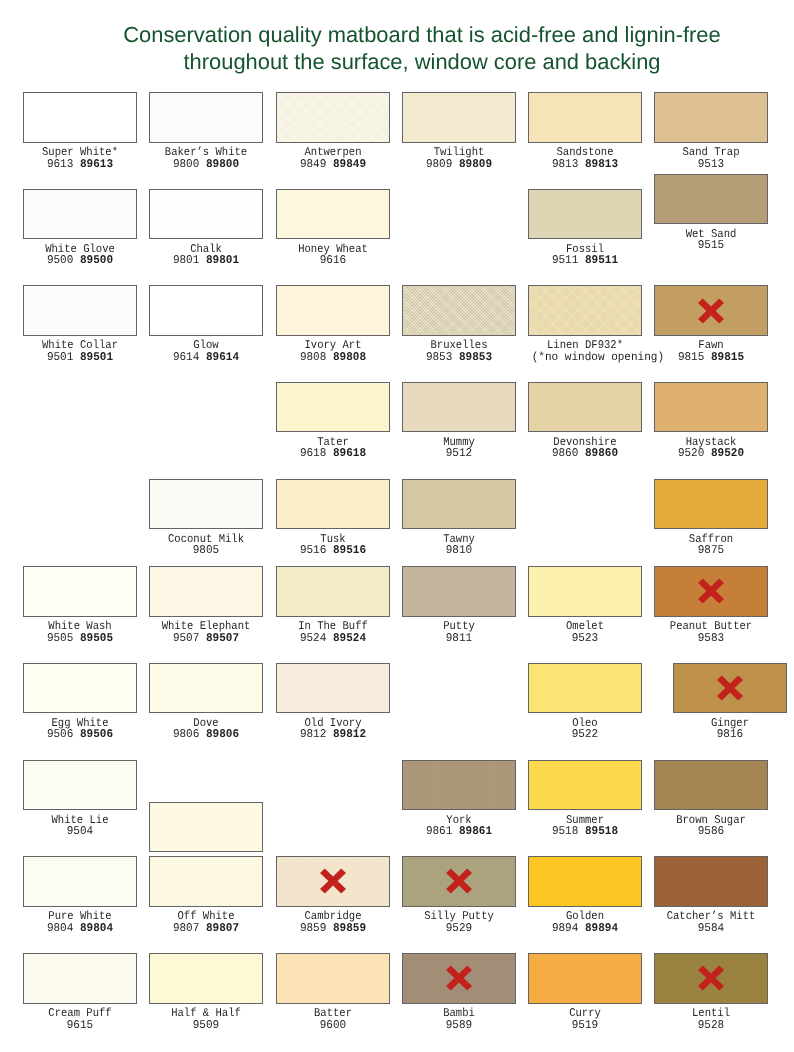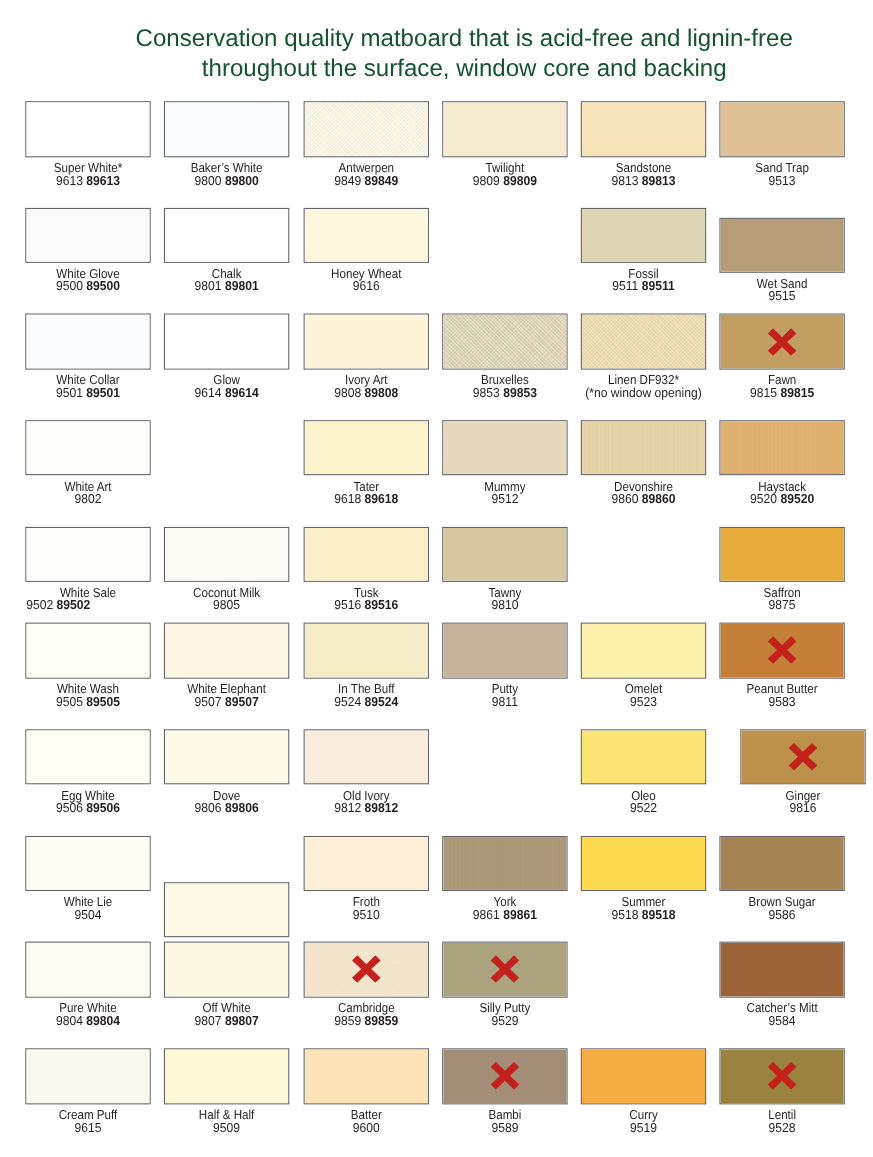--- a/index.html
+++ b/index.html
@@ -4,21 +4,21 @@
 <title>Conservation Matboard Colour Chart</title>
 <style>
   html,body{margin:0;padding:0;}
   body{width:794px;height:1052px;background:#ffffff;
        font-family:"Liberation Sans",sans-serif;overflow:hidden;
        -webkit-font-smoothing:antialiased;text-rendering:geometricPrecision;}
   #page{position:relative;width:794px;height:1052px;}
   #heading{position:absolute;left:0;top:20.7px;width:764px;text-align:center;
            font-size:21.9px;line-height:27.5px;color:#14532d;margin-left:40px;}
   #heading .hl{display:block;}
-  #grid{position:absolute;left:0;top:0;width:651px;height:1052px;}
+  #grid{position:absolute;left:0;top:0;width:651px;height:1052px;font-family:Liberation Mono, monospace;}
   .cell{position:absolute;width:114.0px;}
   .swatch{width:114.0px;height:50.4px;border:1px solid #646466;box-sizing:border-box;
           position:relative;overflow:hidden;}
   .sw-fill{position:absolute;inset:0;}
   .lbl{width:114.0px;text-align:center;font-size:11.8px;line-height:12.4px;
        color:#231f20;margin-top:3.6px;white-space:nowrap;
        transform:scaleX(0.895);transform-origin:center top;}
   .num{width:114.0px;text-align:center;font-size:11.8px;line-height:12.4px;
        margin-top:-1px;color:#231f20;white-space:nowrap;
        transform:scaleX(0.935);transform-origin:center top;}
@@ -126,21 +126,21 @@
       <div class="lbl">Honey Wheat</div>
       <div class="num"><span>9616</span></div>
     </div>
     <div class="cell" style="left:527.94px;top:188.80px">
       <div class="swatch">
         <div class="sw-fill" style="background-color:#ded5b5"></div>
       </div>
       <div class="lbl">Fossil</div>
       <div class="num"><span>9511</span> <span class="b">89511</span></div>
     </div>
-    <div class="cell" style="left:654.10px;top:198px">
+    <div class="cell" style="left:654.10px;top:174px">
       <div class="swatch">
         <div class="sw-fill" style="background-color:#b59d77"></div>
       </div>
       <div class="lbl">Wet Sand</div>
       <div class="num"><span>9515</span></div>
     </div>
     <div class="cell" style="left:23.30px;top:285.40px">
       <div class="swatch">
         <div class="sw-fill" style="background-color:#fbfcfd"></div>
       </div>
@@ -178,27 +178,20 @@
     <div class="cell" style="left:654.10px;top:285.40px">
       <div class="swatch">
         <div class="sw-fill" style="background-color:#c29e62"></div>
         <span class="xmark"><svg viewBox="0 0 26 25" width="26" height="25">
               <path d="M0 4.6 L4.8 0 L13 8.0 L21.2 0 L26 4.6 L17.6 12.5 L26 20.4 L21.2 25 L13 17.0 L4.8 25 L0 20.4 L8.4 12.5 Z" fill="#c3211c"></path>
             </svg></span>
       </div>
       <div class="lbl">Fawn</div>
       <div class="num"><span>9815</span> <span class="b">89815</span></div>
     </div>
-    <div class="cell" style="left:23.30px;top:382.00px">
-      <div class="swatch">
-        <div class="sw-fill" style="background-color:#fdfdf9"></div>
-      </div>
-      <div class="lbl">White Art</div>
-      <div class="num"><span>9802</span></div>
-    </div>
     <div class="cell" style="left:275.62px;top:382.00px">
       <div class="swatch">
         <div class="sw-fill" style="background-color:#fcf4cd"></div>
       </div>
       <div class="lbl">Tater</div>
       <div class="num"><span>9618</span> <span class="b">89618</span></div>
     </div>
     <div class="cell" style="left:401.78px;top:382.00px">
       <div class="swatch">
         <div class="sw-fill" style="background-color:#e6d9bd"></div>
@@ -213,27 +206,20 @@
       <div class="lbl">Devonshire</div>
       <div class="num"><span>9860</span> <span class="b">89860</span></div>
     </div>
     <div class="cell" style="left:654.10px;top:382.00px">
       <div class="swatch">
         <div class="sw-fill tx-vstreak" style="background-color:#e0b16f"></div>
       </div>
       <div class="lbl">Haystack</div>
       <div class="num"><span>9520</span> <span class="b">89520</span></div>
     </div>
-    <div class="cell" style="left:23.30px;top:478.90px">
-      <div class="swatch">
-        <div class="sw-fill" style="background-color:#fdfdfc"></div>
-      </div>
-      <div class="lbl">White Sale</div>
-      <div class="num" style="margin-left:-27.5px"><span>9502</span> <span class="b">89502</span></div>
-    </div>
     <div class="cell" style="left:149.46px;top:478.90px">
       <div class="swatch">
         <div class="sw-fill" style="background-color:#fcfaf4"></div>
       </div>
       <div class="lbl">Coconut Milk</div>
       <div class="num"><span>9805</span></div>
     </div>
     <div class="cell" style="left:275.62px;top:478.90px">
       <div class="swatch">
         <div class="sw-fill" style="background-color:#faefc9"></div>
@@ -345,27 +331,20 @@
       <div class="lbl">White Lie</div>
       <div class="num"><span>9504</span></div>
     </div>
     <div class="cell" style="left:149.46px;top:802px">
       <div class="swatch">
         <div class="sw-fill" style="background-color:#fdf9e5"></div>
       </div>
       <div class="lbl">White Sands</div>
       <div class="num"><span>9508</span> <span class="b">89508</span></div>
     </div>
-    <div class="cell" style="left:275.62px;top:759.60px">
-      <div class="swatch">
-        <div class="sw-fill tx-speck" style="background-color:#fcefd8"></div>
-      </div>
-      <div class="lbl">Froth</div>
-      <div class="num"><span>9510</span></div>
-    </div>
     <div class="cell" style="left:401.78px;top:759.60px">
       <div class="swatch">
         <div class="sw-fill tx-vstreak" style="background-color:#ad977a"></div>
       </div>
       <div class="lbl">York</div>
       <div class="num"><span>9861</span> <span class="b">89861</span></div>
     </div>
     <div class="cell" style="left:527.94px;top:759.60px">
       <div class="swatch">
         <div class="sw-fill" style="background-color:#fcd94e"></div>
@@ -406,20 +385,27 @@
     </div>
     <div class="cell" style="left:401.78px;top:856.20px">
       <div class="swatch">
         <div class="sw-fill" style="background-color:#aaa37d"></div>
         <span class="xmark"><svg viewBox="0 0 26 25" width="26" height="25">
               <path d="M0 4.6 L4.8 0 L13 8.0 L21.2 0 L26 4.6 L17.6 12.5 L26 20.4 L21.2 25 L13 17.0 L4.8 25 L0 20.4 L8.4 12.5 Z" fill="#c3211c"></path>
             </svg></span>
       </div>
       <div class="lbl">Silly Putty</div>
       <div class="num"><span>9529</span></div>
+    </div>
+    <div class="cell" style="left:527.94px;top:856.20px">
+      <div class="swatch">
+        <div class="sw-fill" style="background-color:#fdc522"></div>
+      </div>
+      <div class="lbl">Golden</div>
+      <div class="num"><span>9894</span> <span class="b">89894</span></div>
     </div>
     <div class="cell" style="left:654.10px;top:856.20px">
       <div class="swatch">
         <div class="sw-fill" style="background-color:#9c6338"></div>
       </div>
       <div class="lbl">Catcher’s Mitt</div>
       <div class="num"><span>9584</span></div>
     </div>
     <div class="cell" style="left:23.30px;top:953.20px">
       <div class="swatch">

